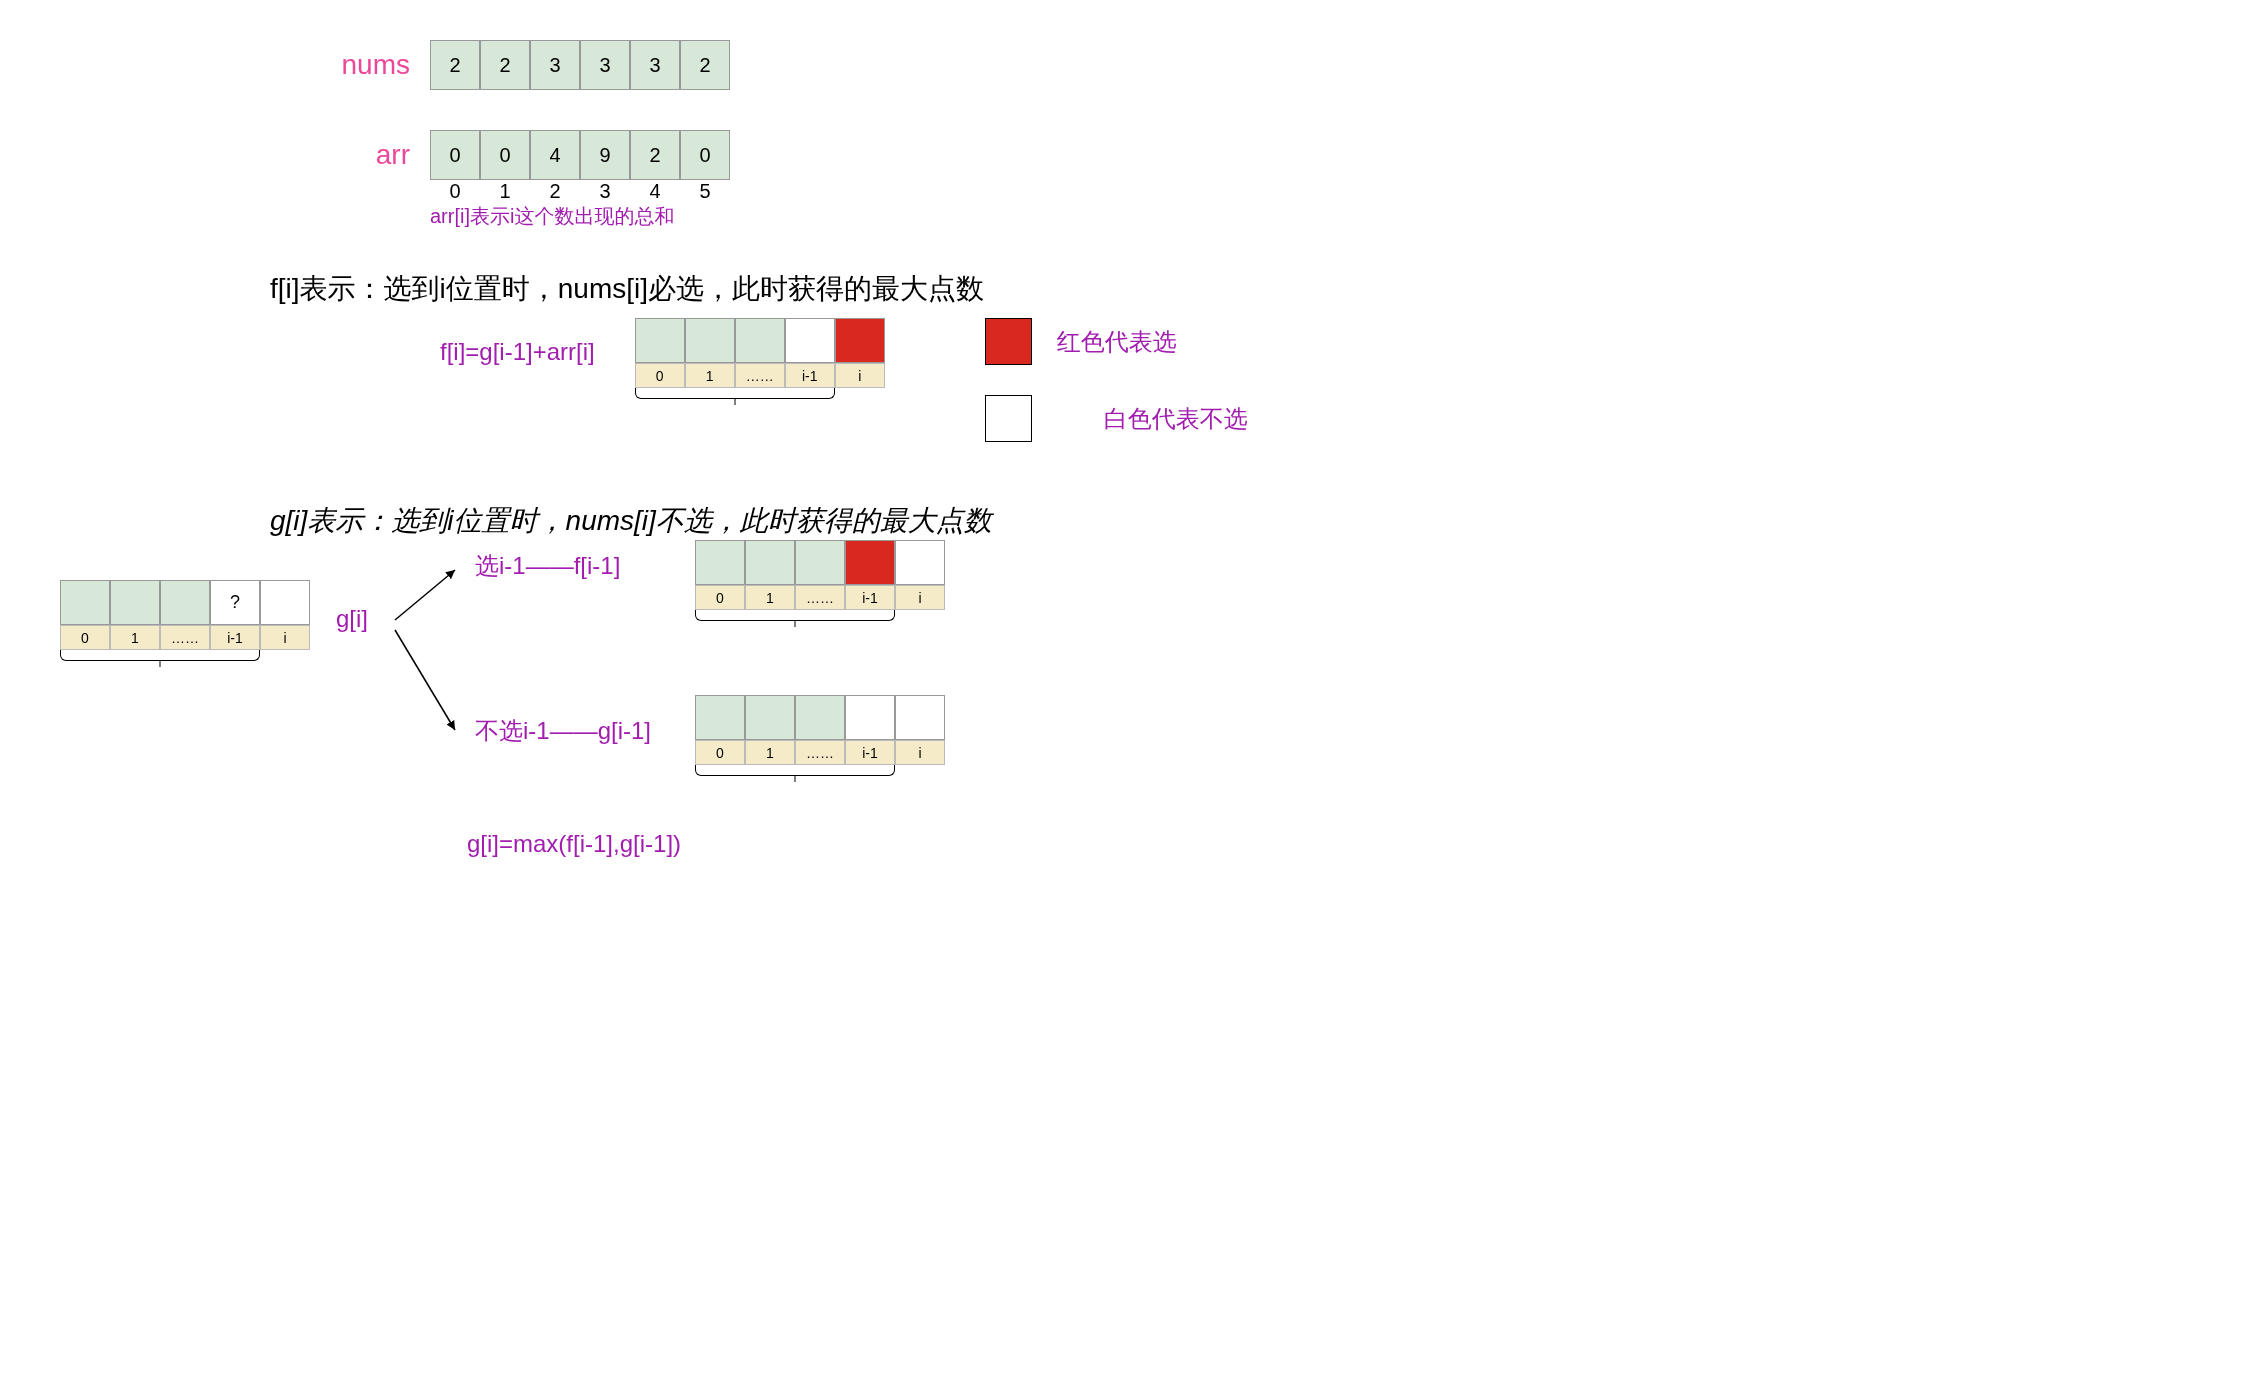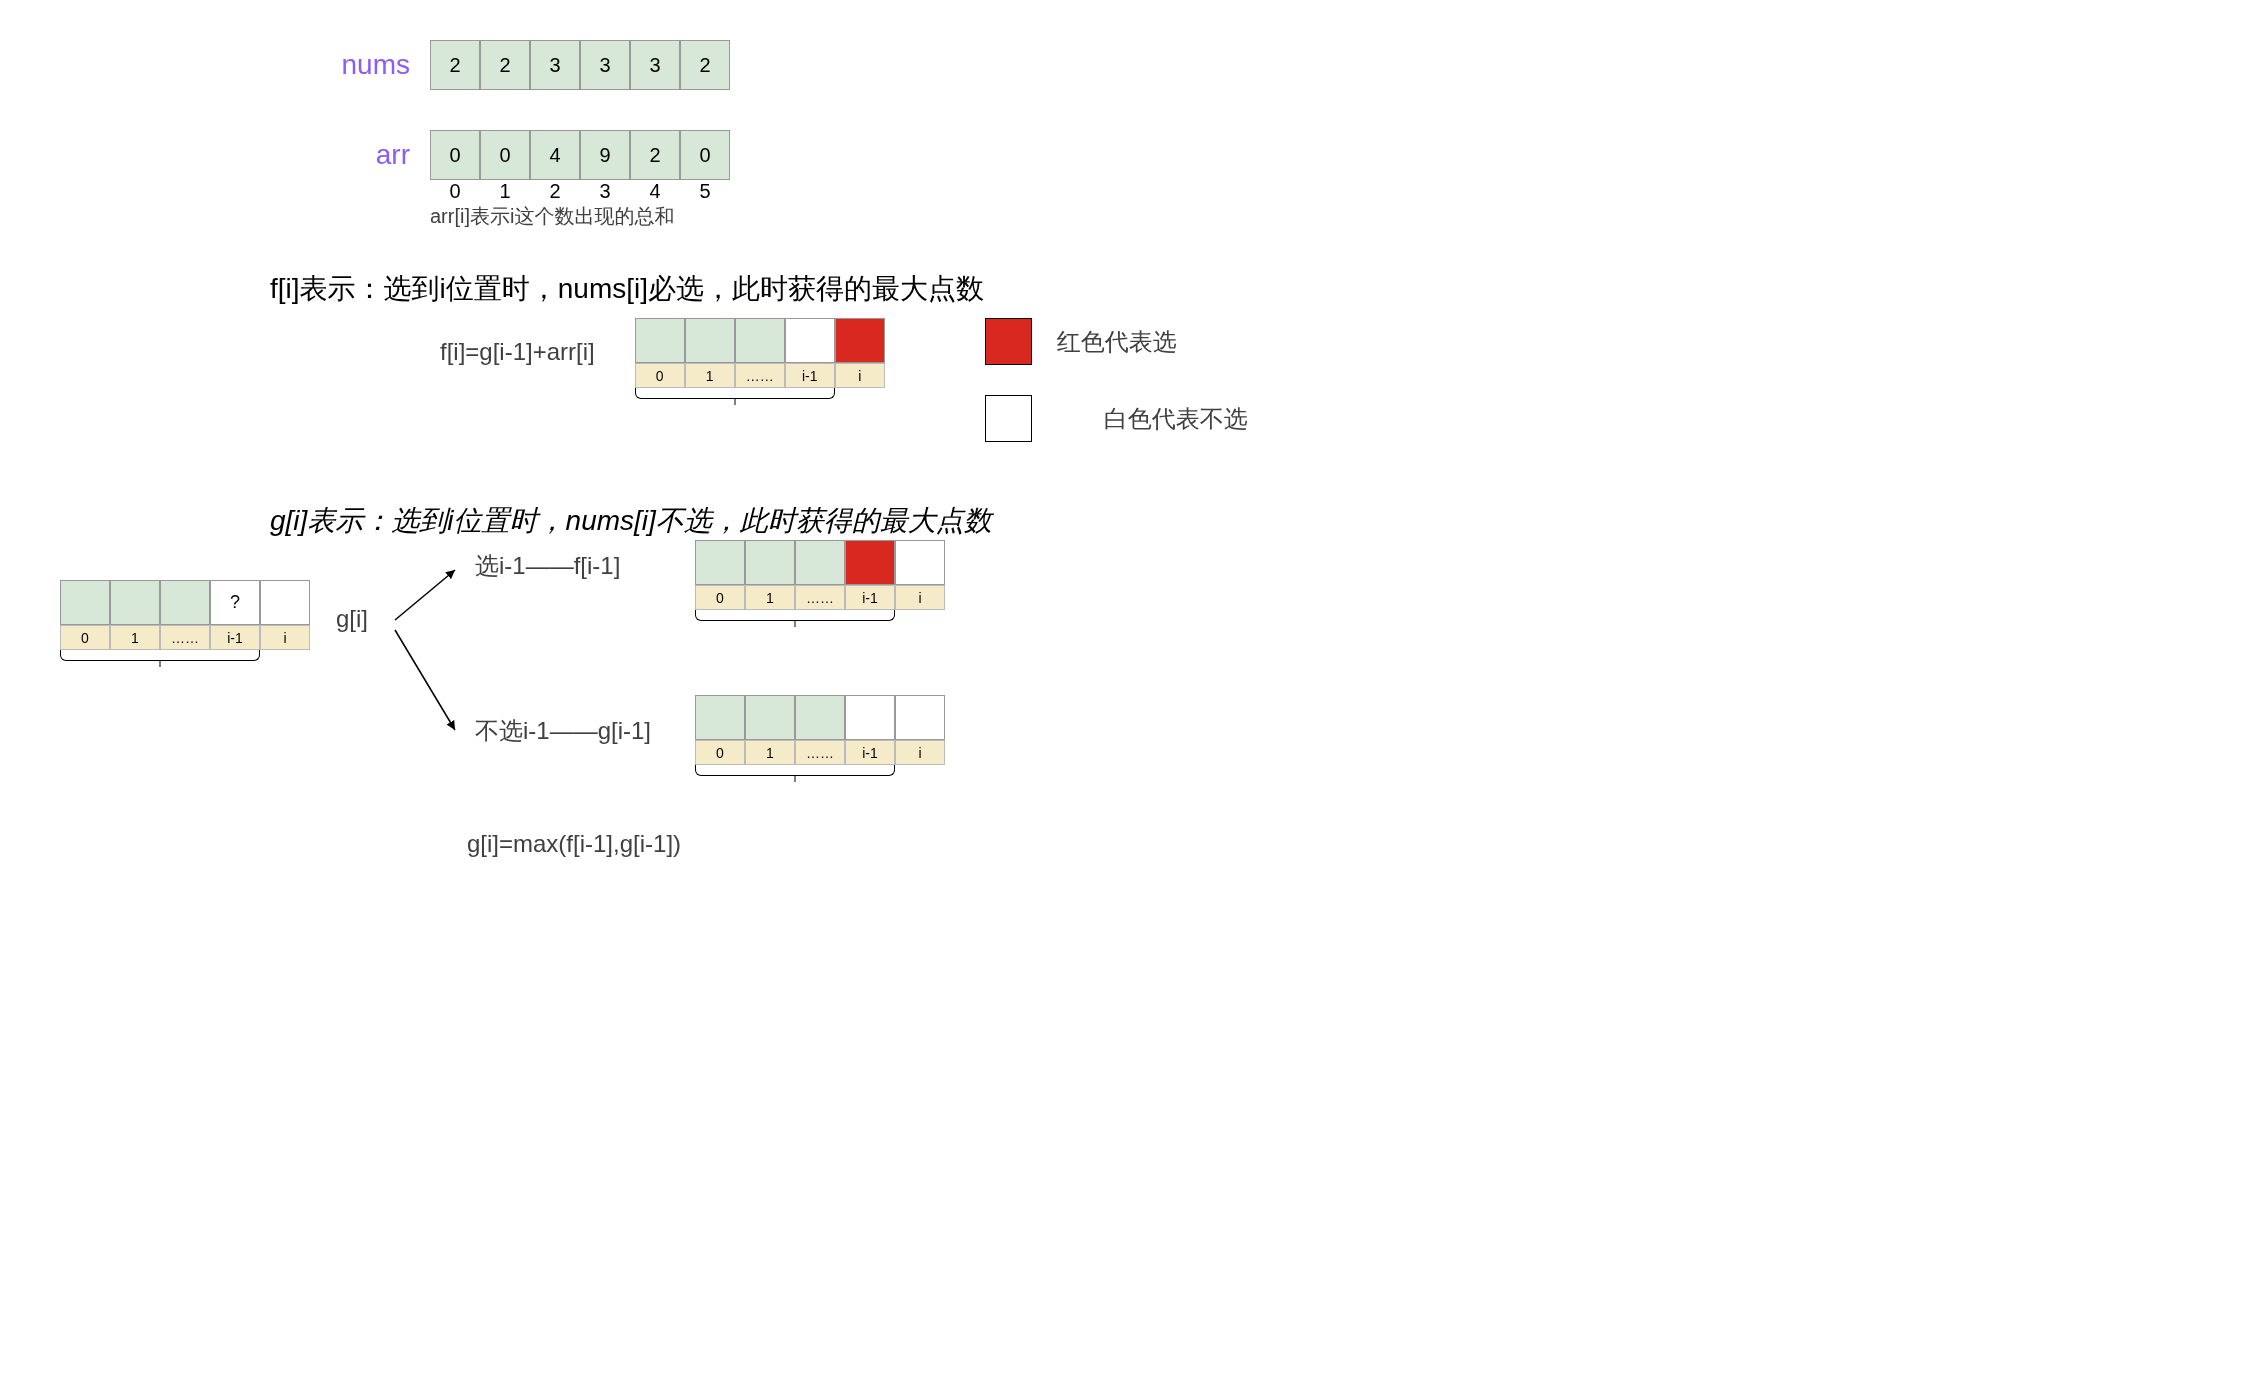--- a/index.html
+++ b/index.html
@@ -10,21 +10,21 @@
     width: 2251px;
     box-sizing: border-box;
   }
   .row {
     display: flex;
     align-items: center;
     margin-bottom: 10px;
   }
   .label {
     font-size: 28px;
-    color: #8b5cf6;
+    color: #ec4899;
     margin-right: 20px;
     width: 120px;
     text-align: right;
   }
   .cell-row {
     display: flex;
   }
   .cell {
     width: 50px;
     height: 50px;
@@ -40,21 +40,21 @@
     display: flex;
   }
   .idx {
     width: 50px;
     display: flex;
     align-items: center;
     justify-content: center;
     font-size: 20px;
   }
   .red-text {
-    color: #404040;
+    color: #a21caf;
     font-size: 24px;
   }
   .black-text {
     color: #000;
     font-size: 28px;
   }
   .section {
     margin-bottom: 40px;
   }
   .small-cell {

